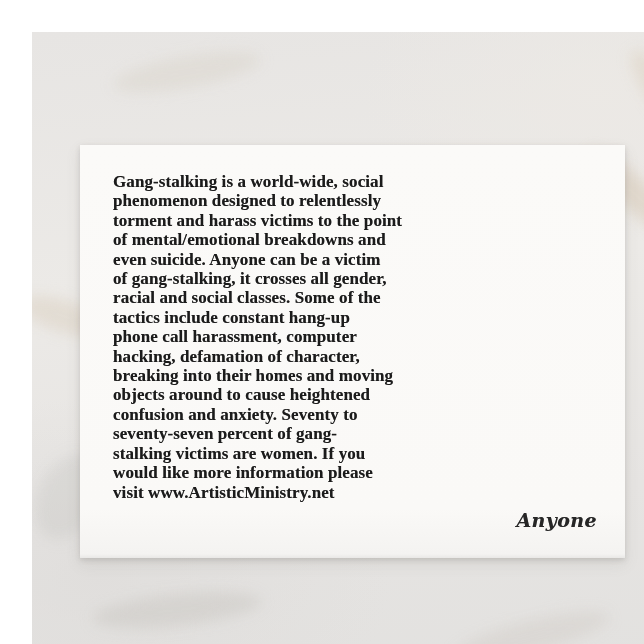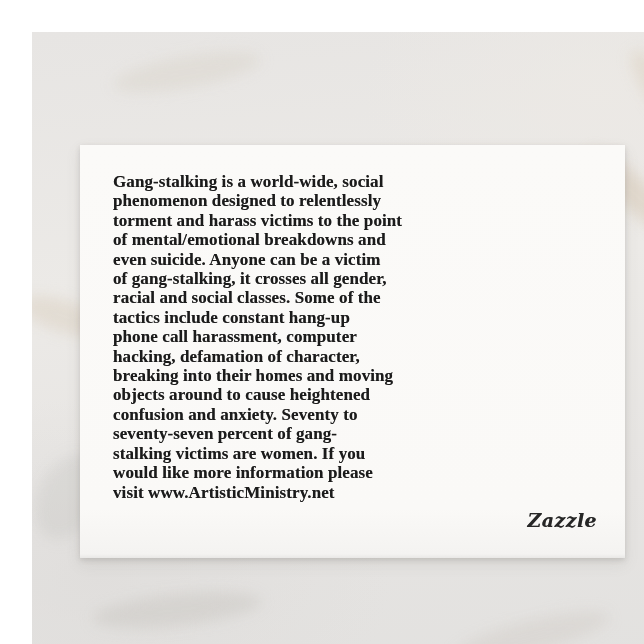--- a/index.html
+++ b/index.html
@@ -92,15 +92,15 @@
 tactics include constant hang-up
 phone call harassment, computer
 hacking, defamation of character,
 breaking into their homes and moving
 objects around to cause heightened
 confusion and anxiety. Seventy to
 seventy-seven percent of gang-
 stalking victims are women. If you
 would like more information please
 visit www.ArtisticMinistry.net</div>
-    <div class="zazzle-logo">Zazzle</div>
+    <div class="zazzle-logo">Anyone</div>
   </div>
 </div>
 
 </body></html>

